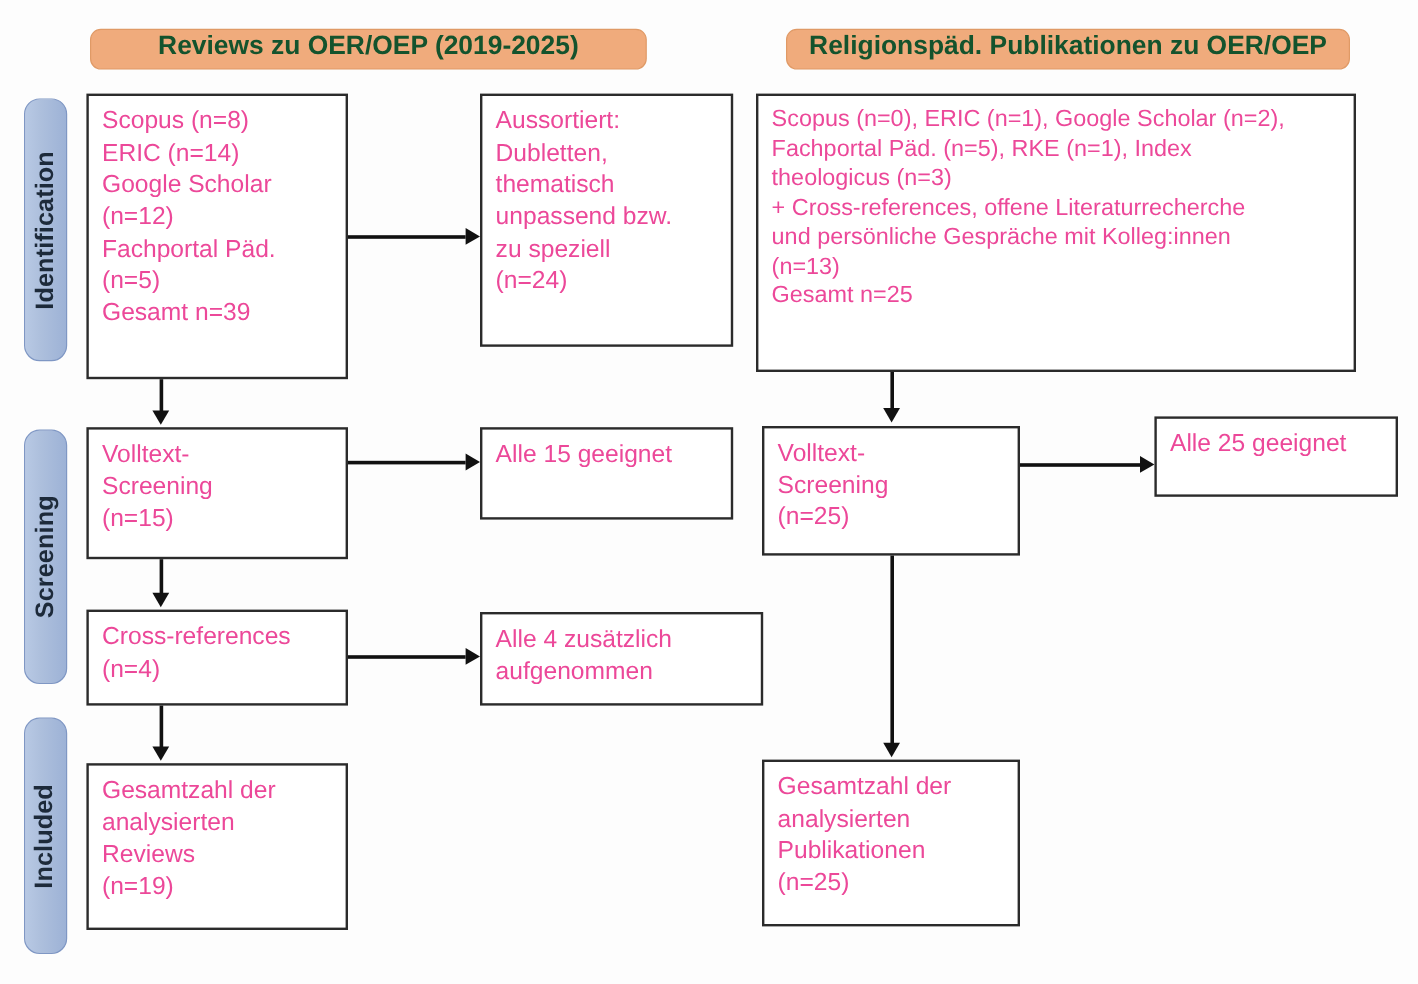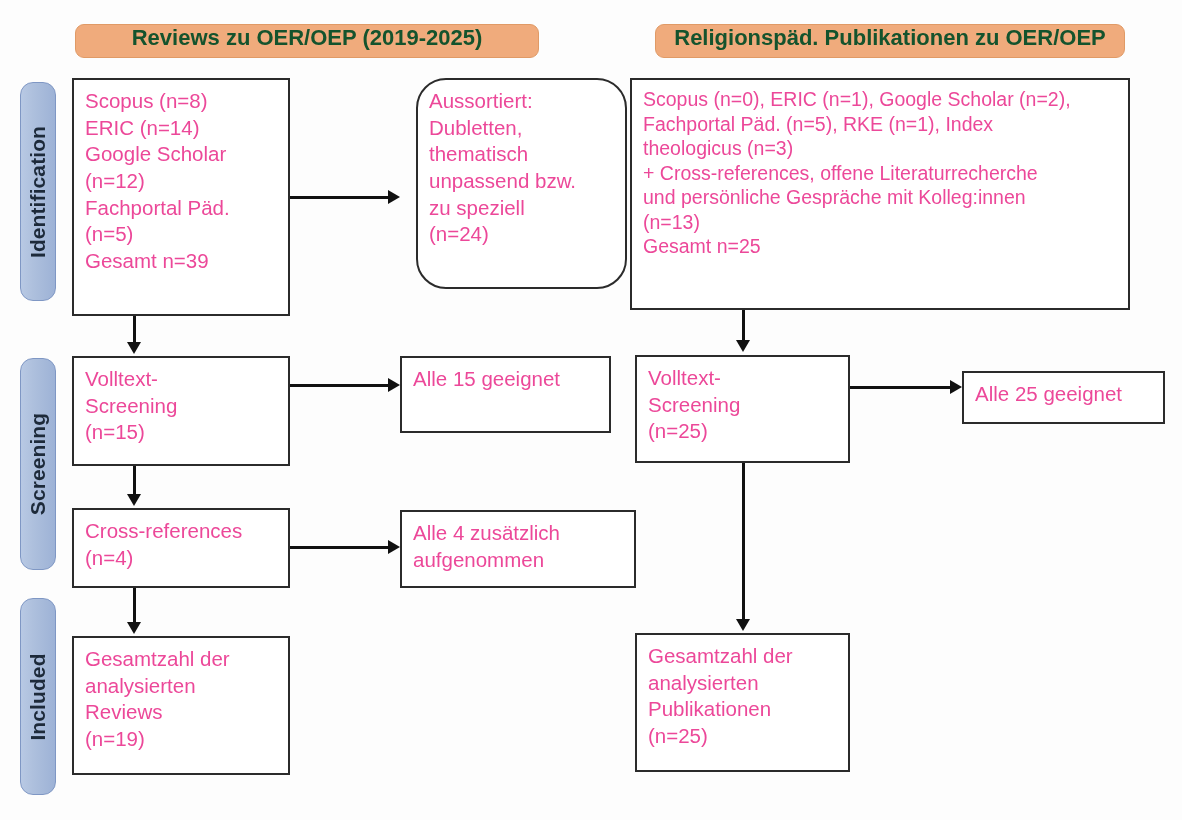--- a/index.html
+++ b/index.html
@@ -124,21 +124,21 @@
   </div>
 
   <div class="flow-box" style="left:72px; top:78px; width:218px; height:238px;">Scopus (n=8)
 ERIC (n=14)
 Google Scholar
 (n=12)
 Fachportal Päd.
 (n=5)
 Gesamt n=39</div>
 
-  <div class="flow-box" style="left:416px; top:78px; width:211px; height:211px;border-radius:30px;">Aussortiert:
+  <div class="flow-box" style="left:400px; top:78px; width:211px; height:211px;">Aussortiert:
 Dubletten,
 thematisch
 unpassend bzw.
 zu speziell
 (n=24)</div>
 
   <div class="conn h" style="left:290px; top:196px; width:98px;"></div>
   <div class="arrowhead right" style="left:388px; top:190px;"></div>
 
   <div class="conn v" style="left:133px; top:316px; height:28px;"></div>
@@ -181,21 +181,21 @@
 (n=13)
 Gesamt n=25</div>
 
   <div class="conn v" style="left:742px; top:310px; height:32px;"></div>
   <div class="arrowhead down" style="left:736px; top:340px;"></div>
 
   <div class="flow-box" style="left:635px; top:355px; width:215px; height:108px;">Volltext-
 Screening
 (n=25)</div>
 
-  <div class="flow-box" style="left:962px; top:371px; width:203px; height:53px;">Alle 25 geeignet</div>
+  <div class="flow-box" style="left:962px; top:347px; width:203px; height:67px;">Alle 25 geeignet</div>
 
   <div class="conn h" style="left:850px; top:386px; width:100px;"></div>
   <div class="arrowhead right" style="left:950px; top:380px;"></div>
 
   <div class="conn v" style="left:742px; top:463px; height:158px;"></div>
   <div class="arrowhead down" style="left:736px; top:619px;"></div>
 
   <div class="flow-box" style="left:635px; top:633px; width:215px; height:139px;">Gesamtzahl der
 analysierten
 Publikationen

